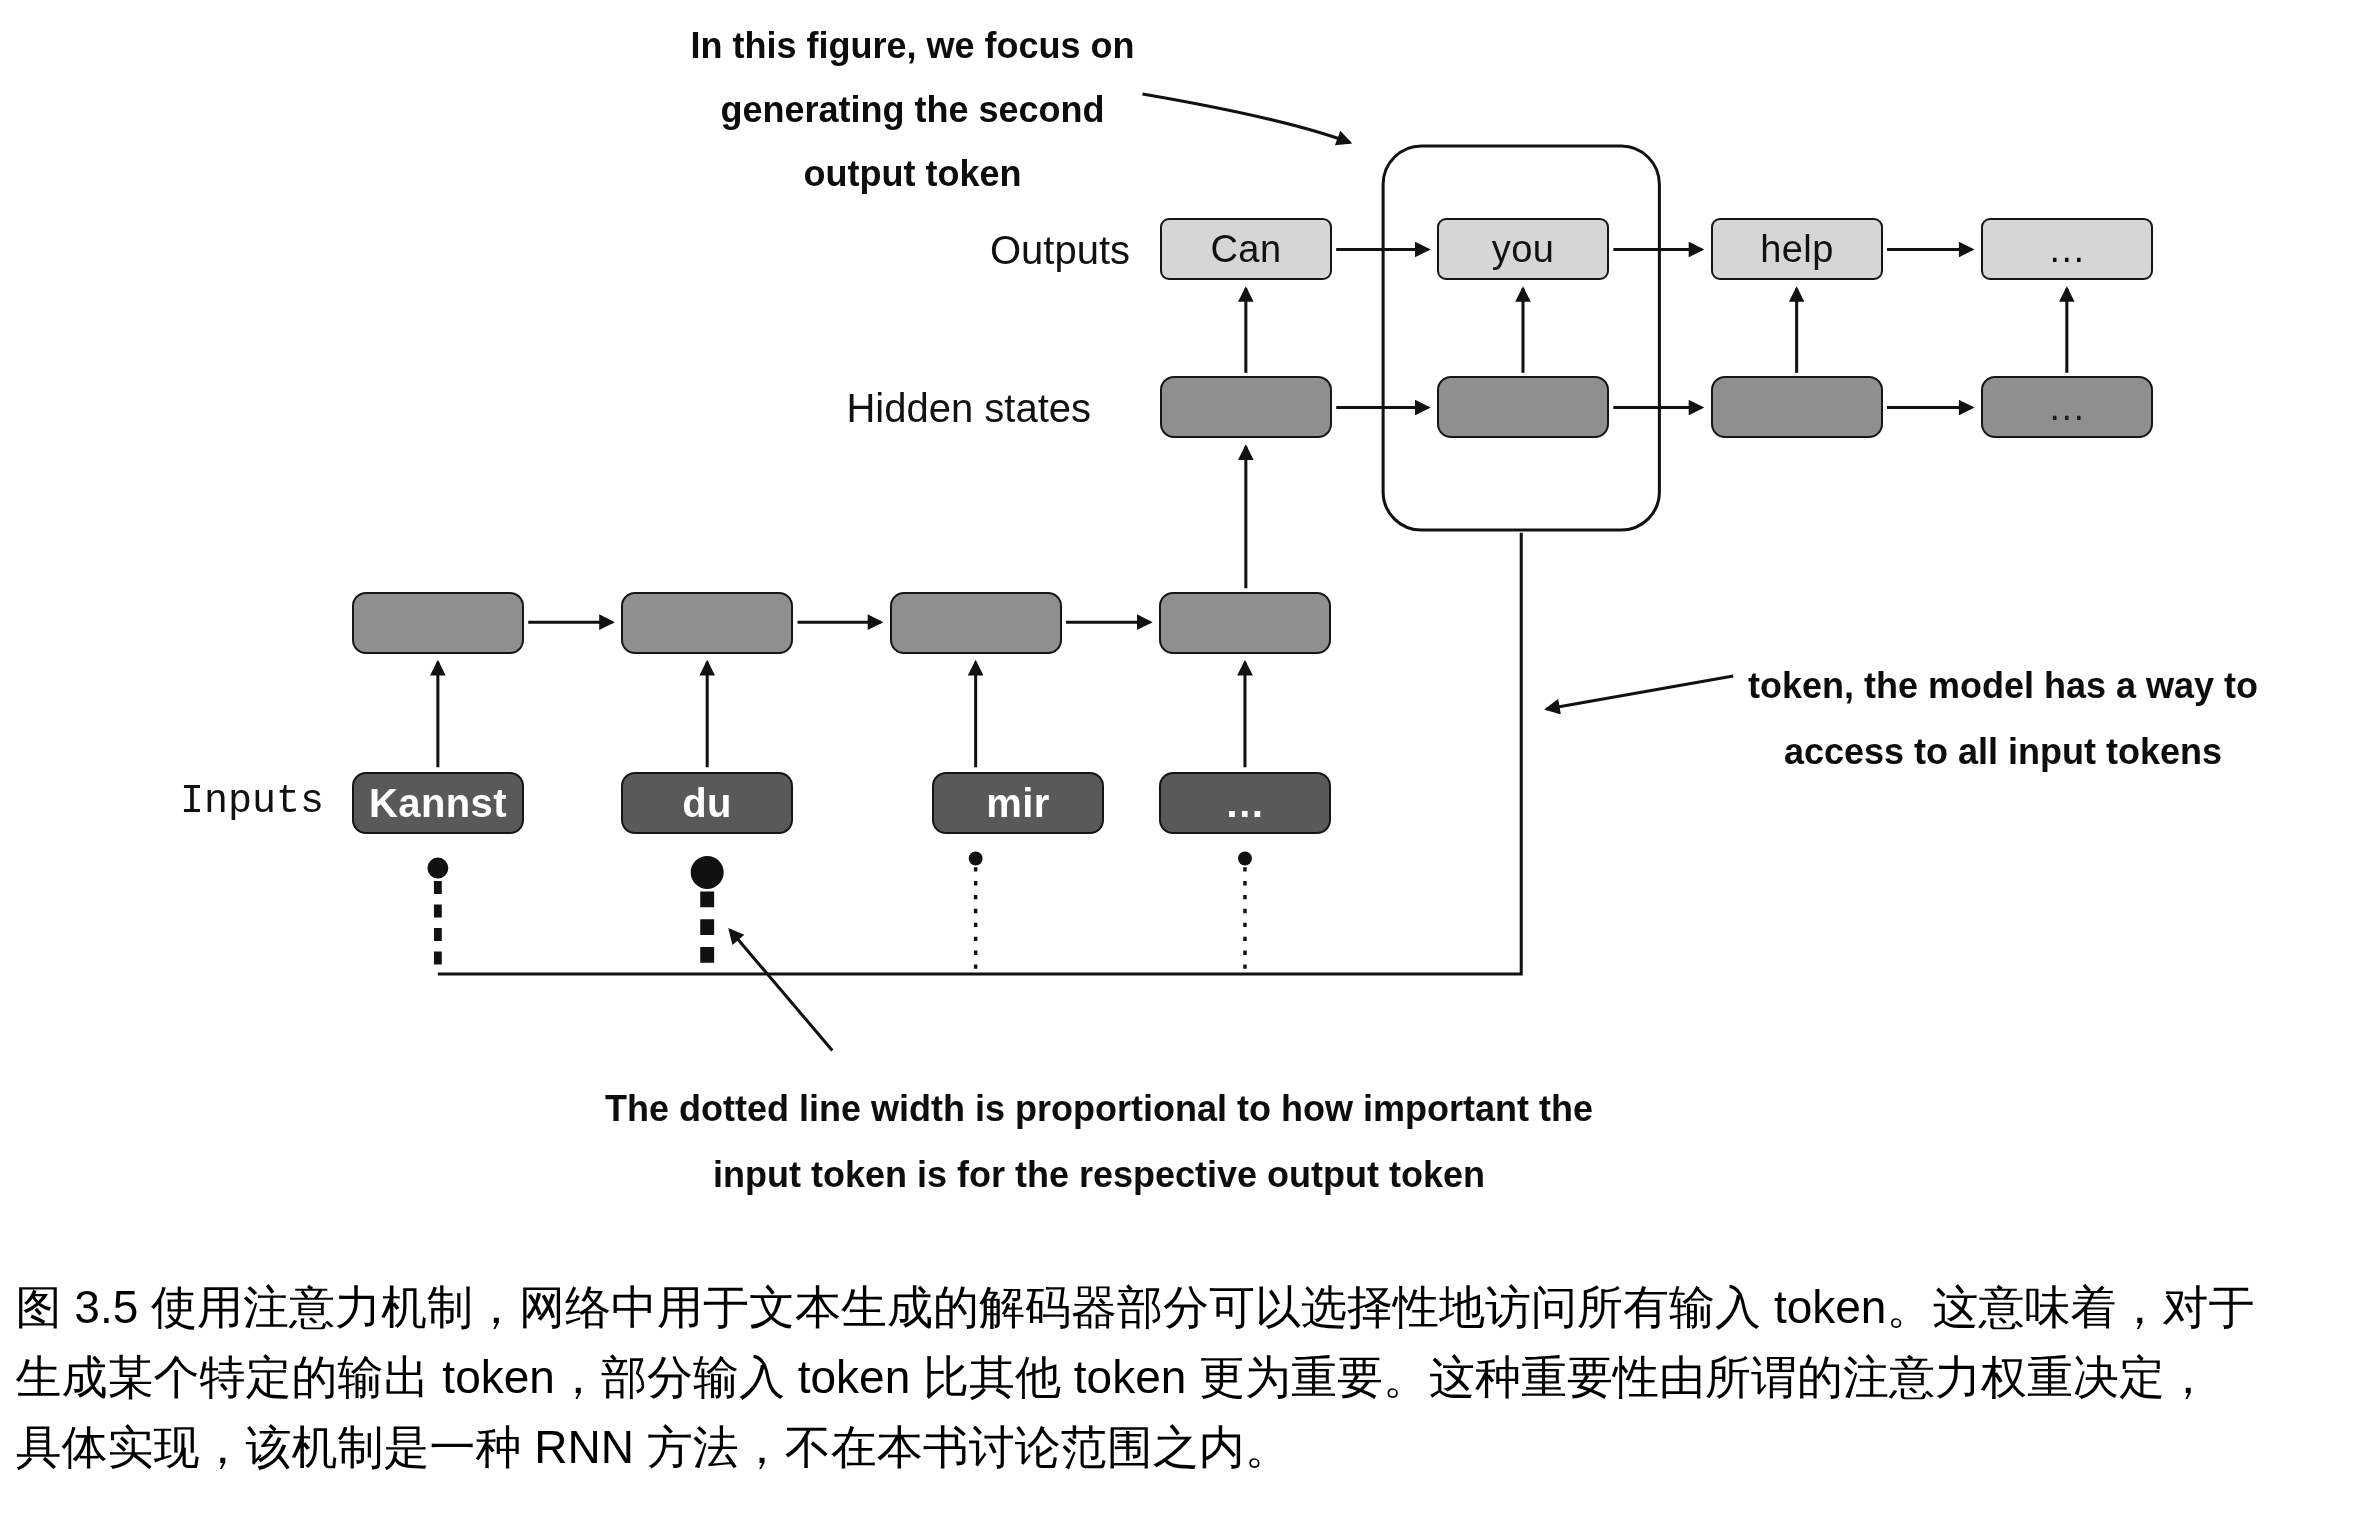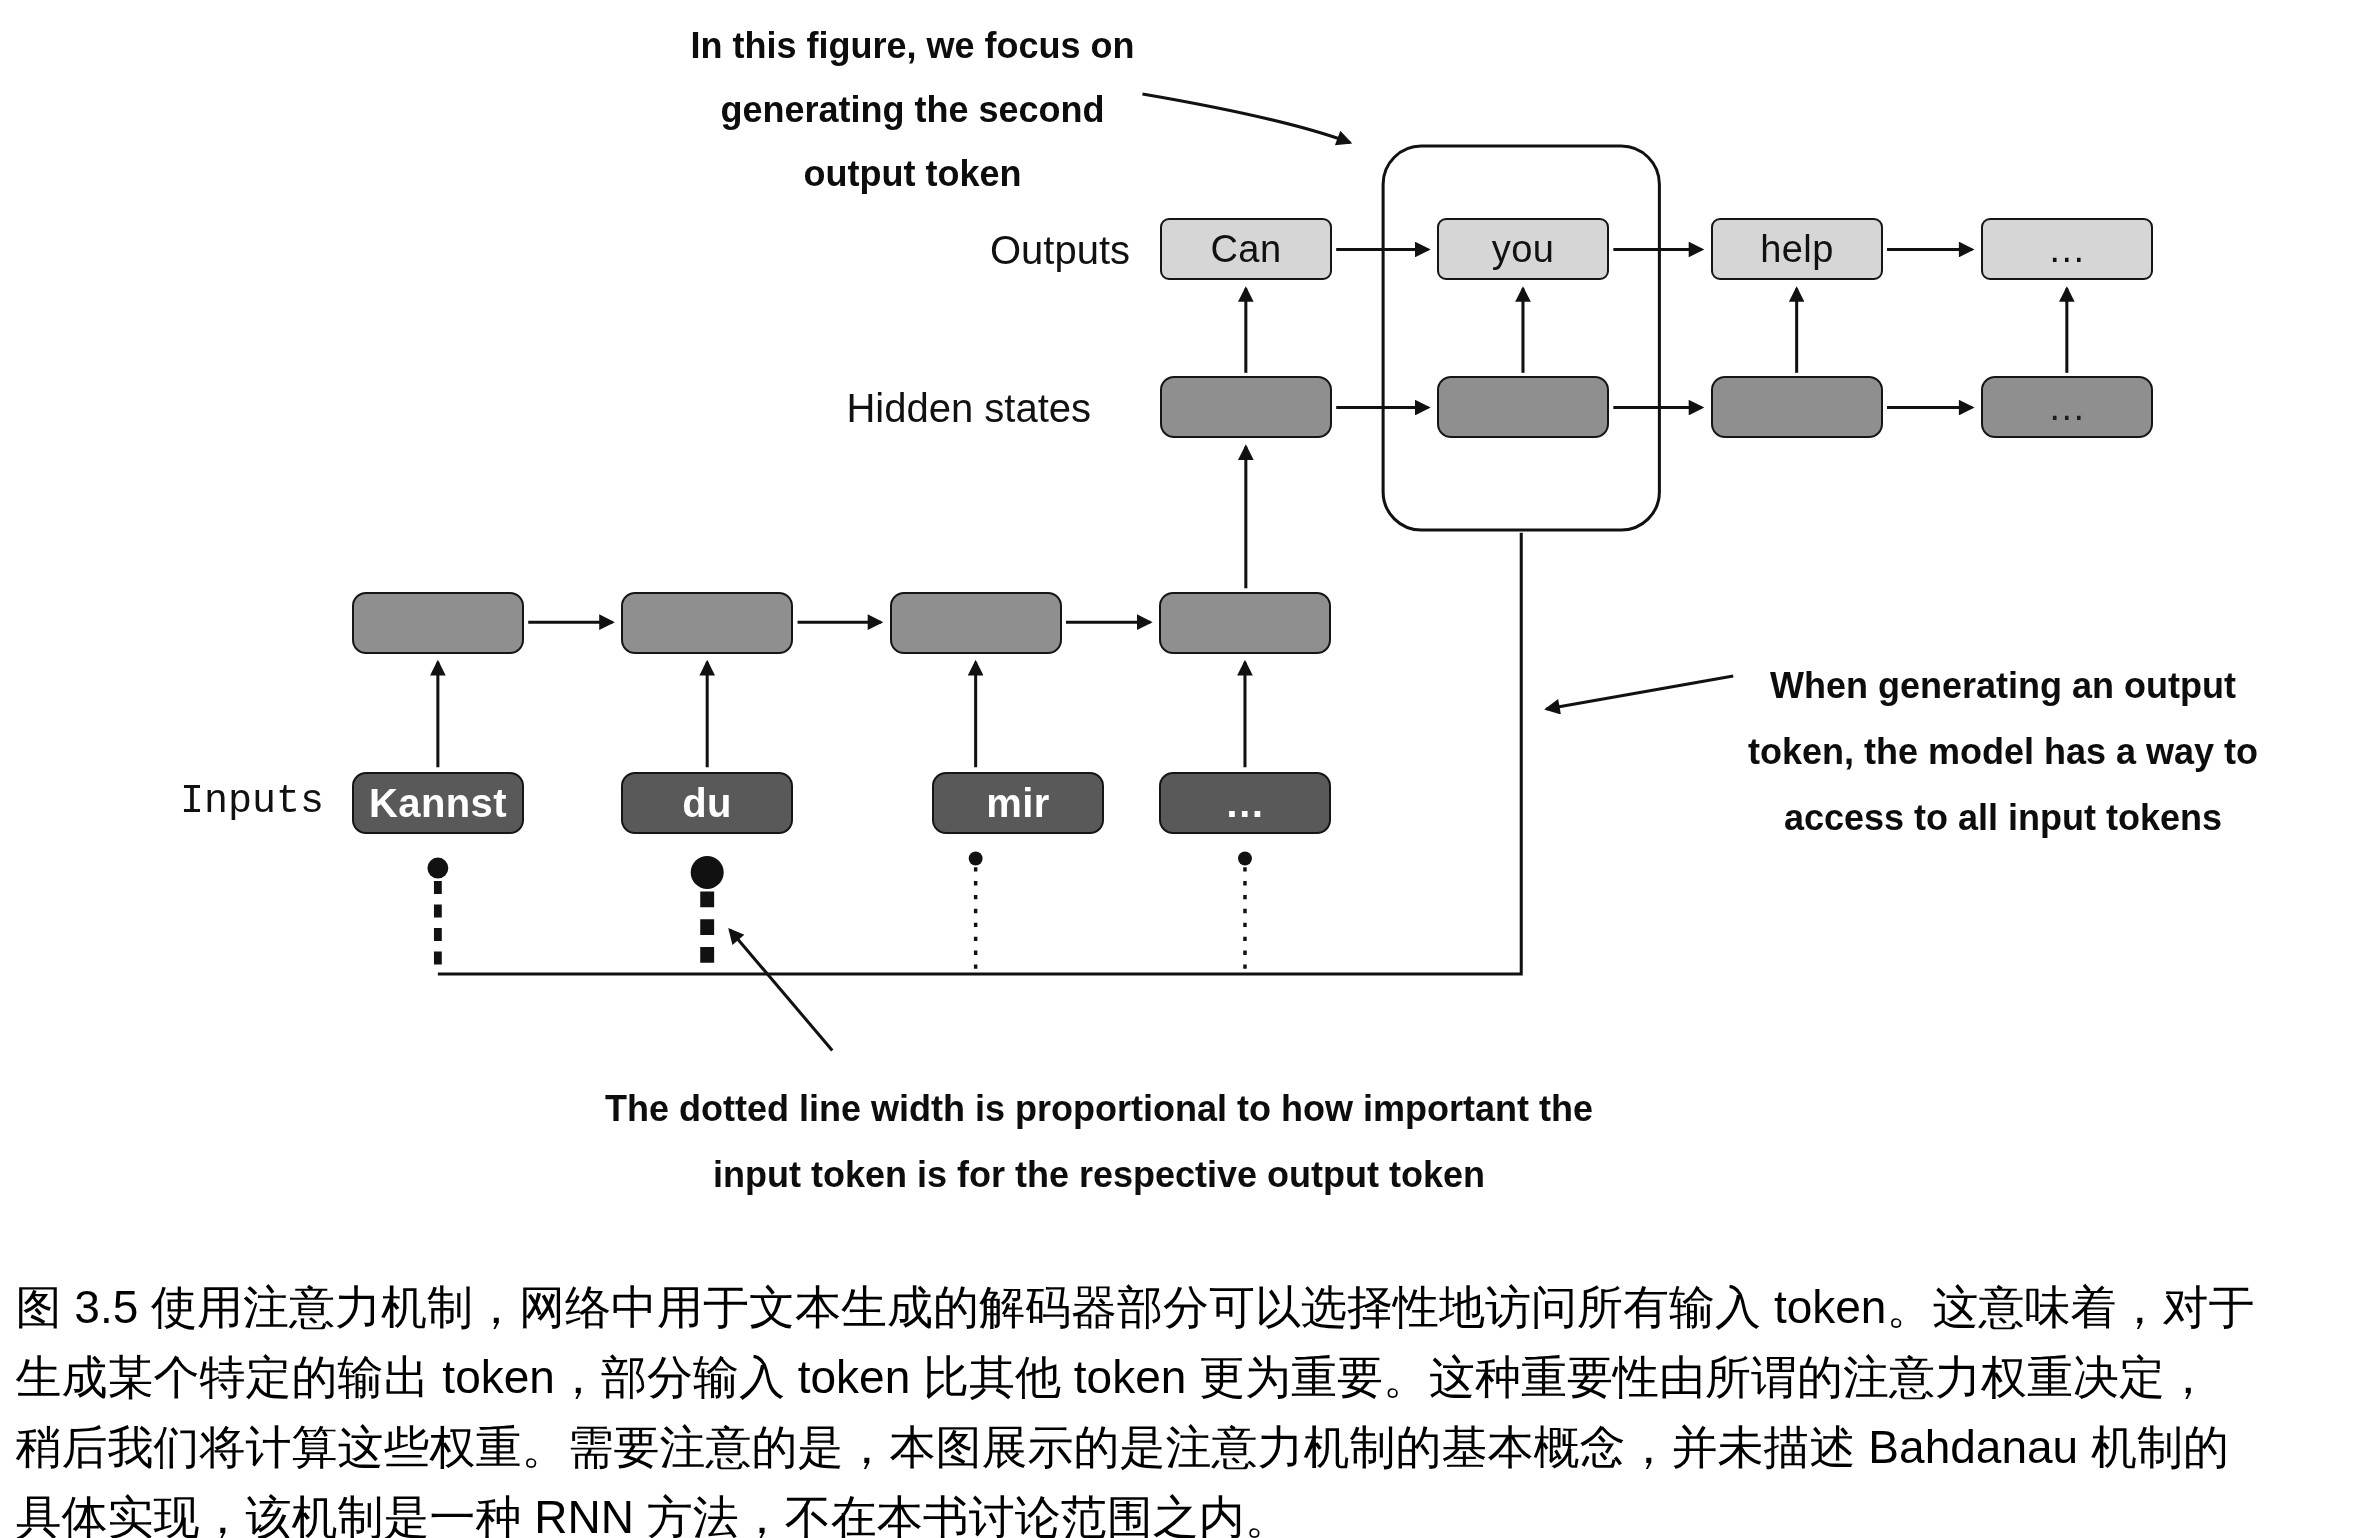--- a/index.html
+++ b/index.html
@@ -117,21 +117,20 @@
     <line x1="958" y1="1209" x2="840" y2="1070" stroke="#111" stroke-width="3.5" marker-end="url(#ah)"></line>
   </svg>
 
   <div class="ann" style="left:656px; top:14px; width:513px;">
     <div>In this figure, we focus on</div>
     <div>generating the second</div>
     <div>output token</div>
   </div>
 
   <div class="ann" style="left:1725px; top:653px; width:556px; line-height:66px;">
-    <div>When generating an output</div>
     <div>token, the model has a way to</div>
     <div>access to all input tokens</div>
   </div>
 
   <div class="ann" style="left:547px; top:1076px; width:1104px; line-height:66px;">
     <div>The dotted line width is proportional to how important the</div>
     <div>input token is for the respective output token</div>
   </div>
 
   <div class="rowlabel right" style="left:869px; top:222px; width:261px;">Outputs</div>
@@ -154,18 +153,17 @@
   <div class="box encoder" style="left:1159px; top:592px;"></div>
 
   <div class="box input" style="left:352px;  top:772px;">Kannst</div>
   <div class="box input" style="left:621px;  top:772px;">du</div>
   <div class="box input" style="left:932px; top:772px;">mir</div>
   <div class="box input" style="left:1159px; top:772px;">…</div>
 
   <div class="caption">
     <div>图 3.5 使用注意力机制，网络中用于文本生成的解码器部分可以选择性地访问所有输入 token。这意味着，对于</div>
     <div>生成某个特定的输出 token，部分输入 token 比其他 token 更为重要。这种重要性由所谓的注意力权重决定，</div>
-    <div>稍后我们将计算这些权重。需要注意的是，本图展示的是注意力机制的基本概念，并未描述 Bahdanau 机制的</div>
     <div>具体实现，该机制是一种 RNN 方法，不在本书讨论范围之内。</div>
   </div>
 
 </div>
 
 
 </body></html>

